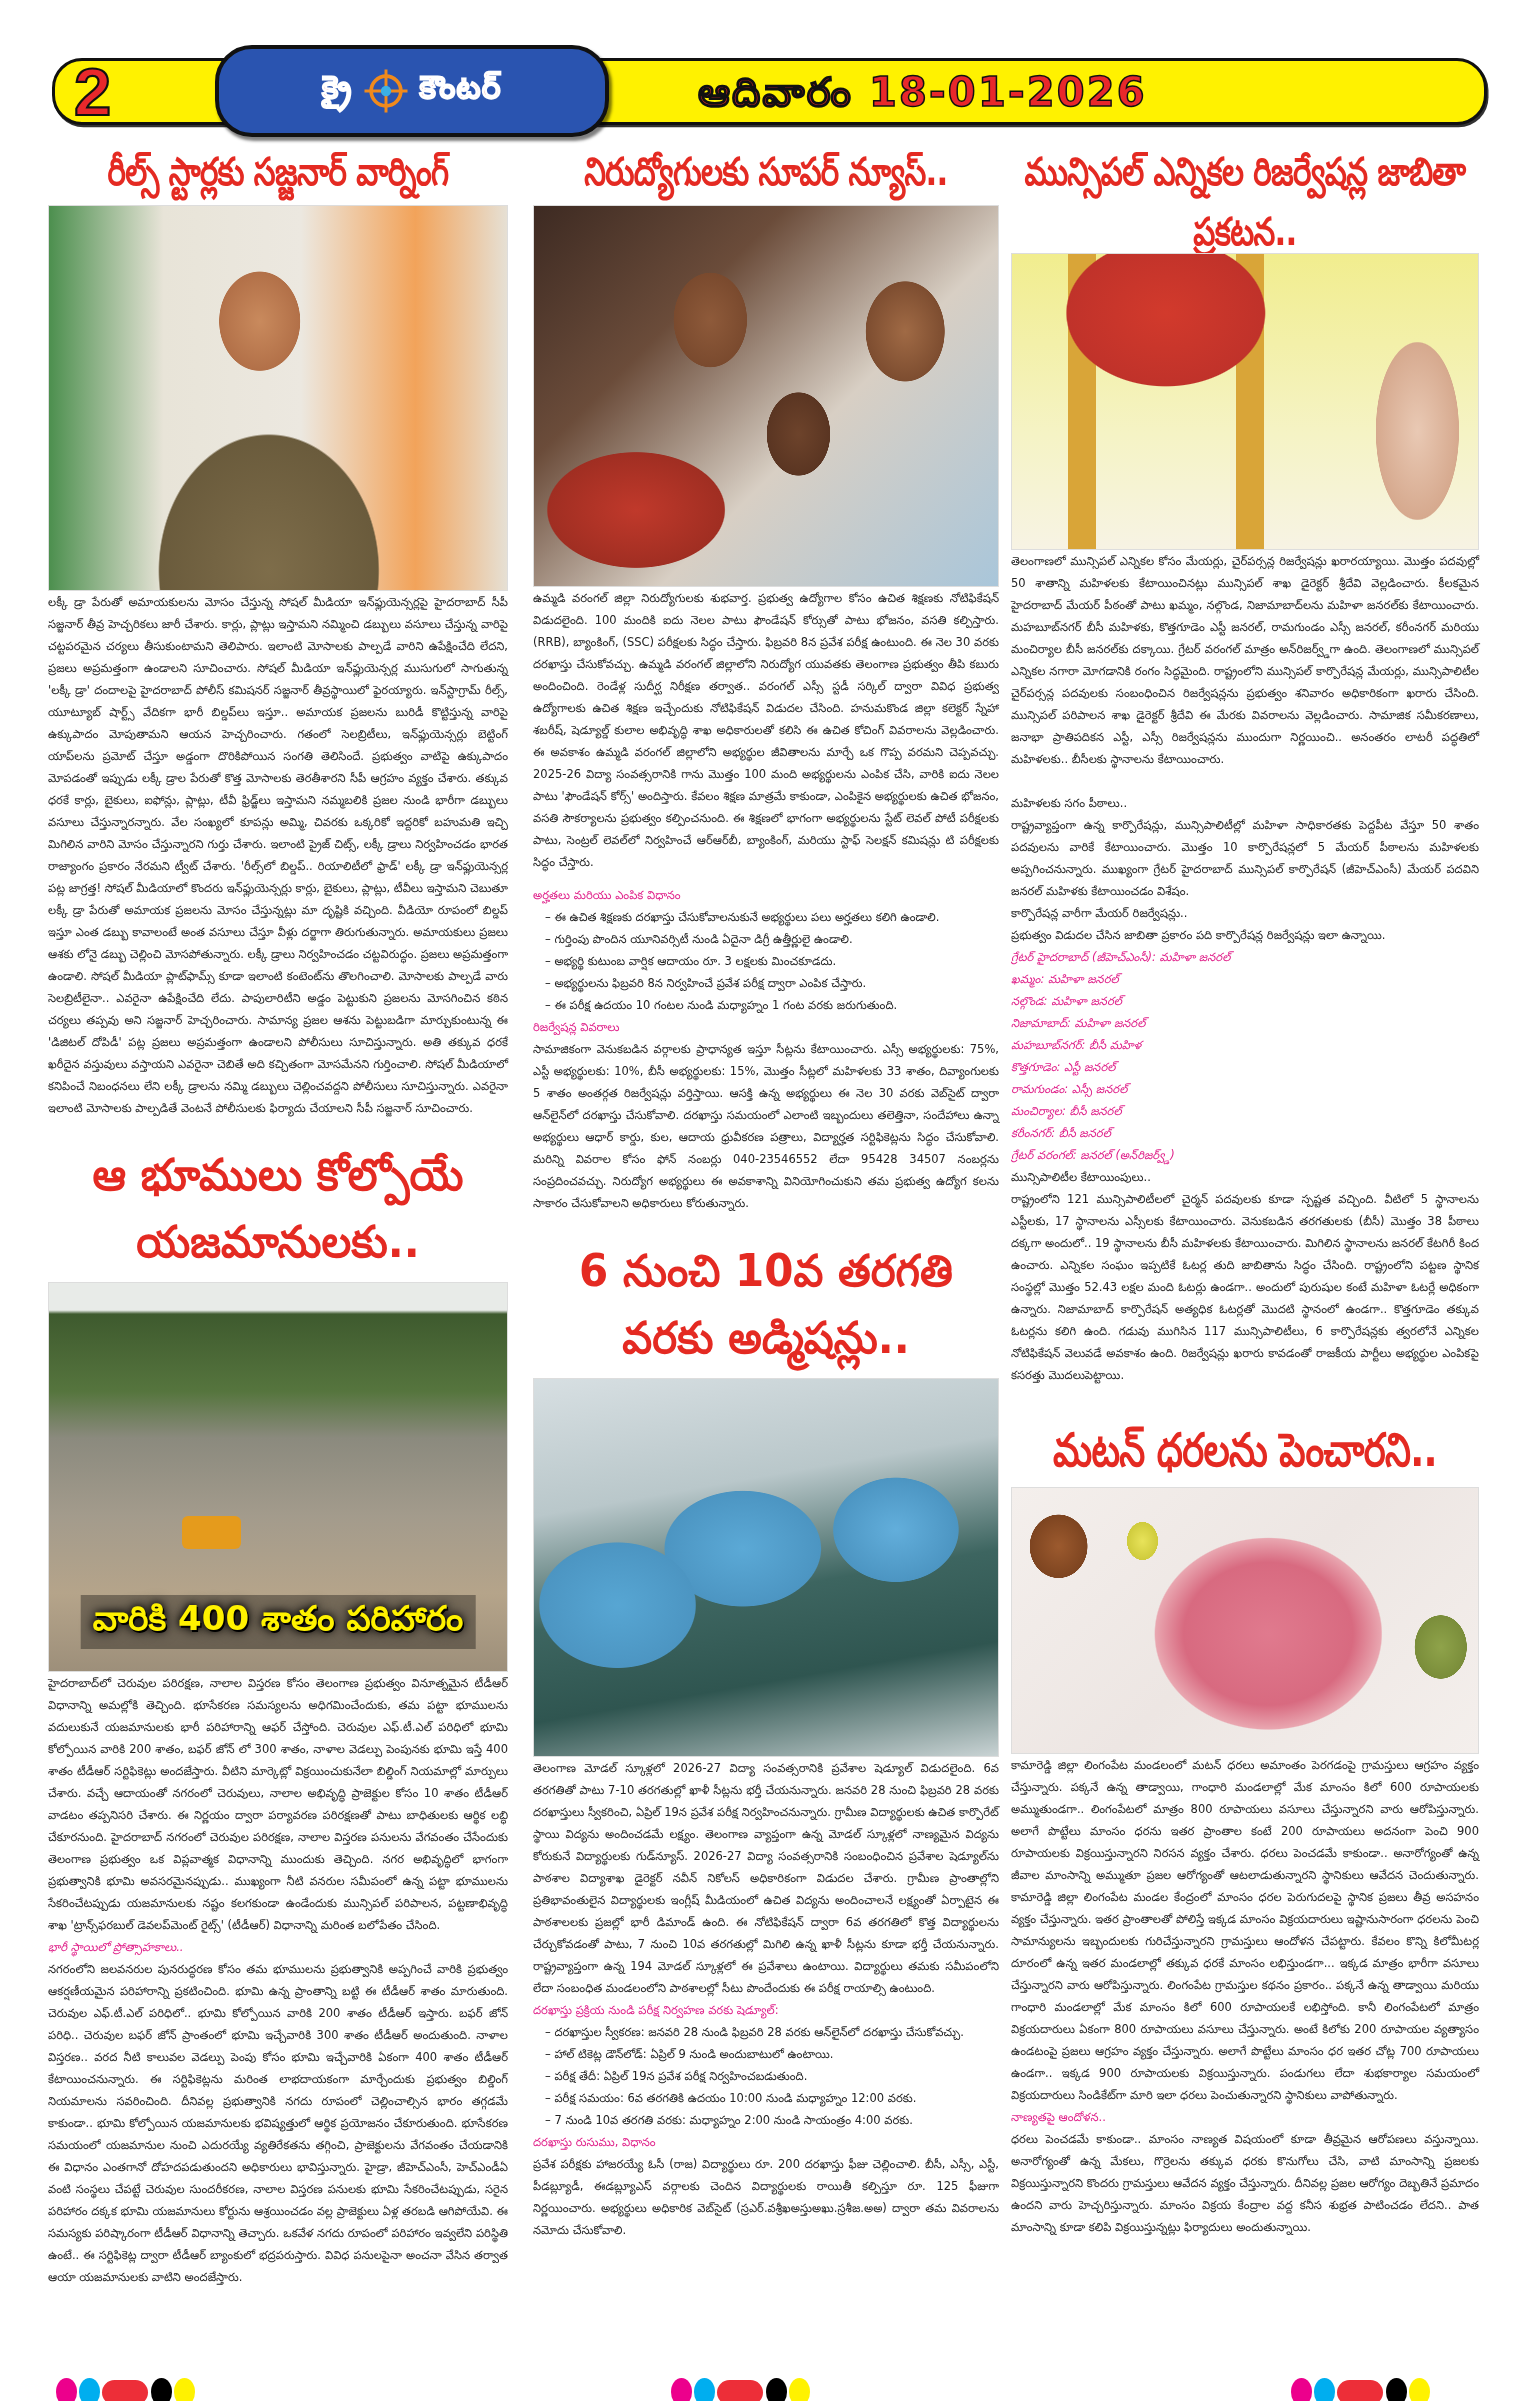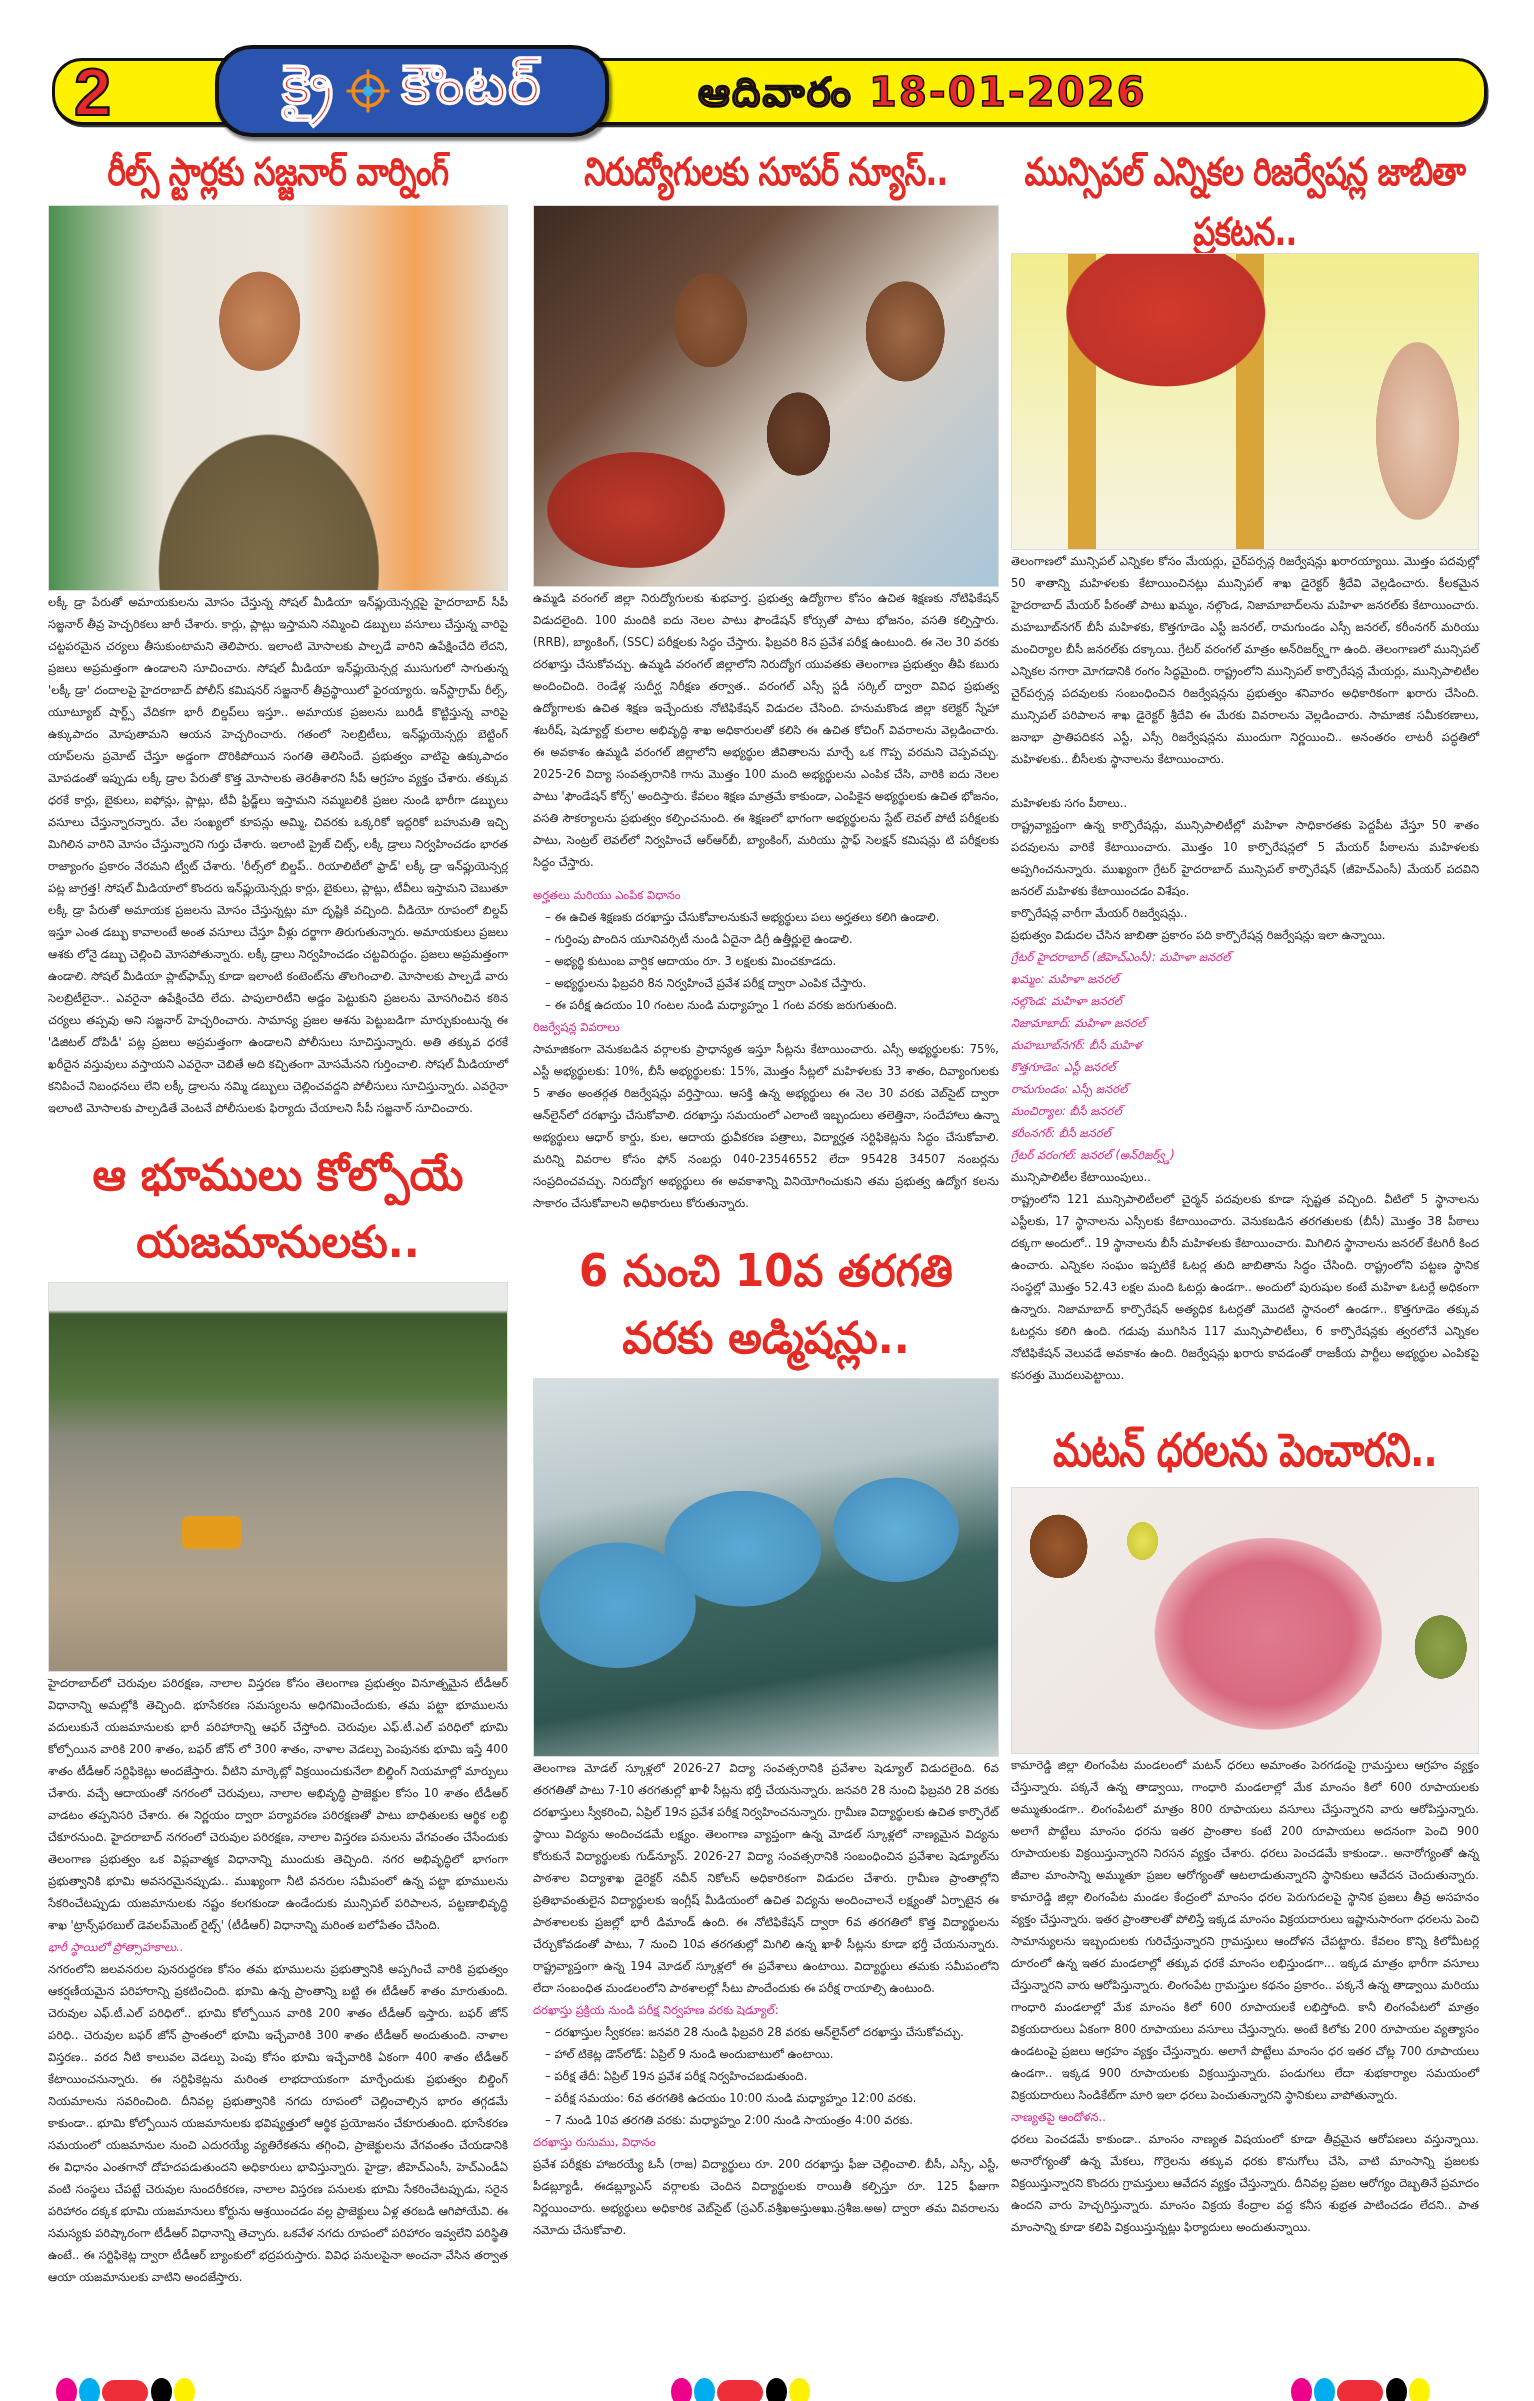--- a/index.html
+++ b/index.html
@@ -8,21 +8,21 @@
 
   
   .masthead { position: absolute; left: 52px; top: 58px; width: 1435px; height: 67px; }
   .mh-bar { position: absolute; left: 0; top: 0; width: 100%; height: 67px; background: #fff200;
             border: 3.7px solid #111; border-radius: 30px; box-shadow: 1.5px 2.2px 0 #333; }
   .mh-page { position: absolute; left: 22px; top: -3px; font-family: "Liberation Sans", sans-serif;
              font-weight: bold; font-size: 67px; color: #e8282b; -webkit-text-stroke: 2.2px #111; line-height: 74px; }
   .mh-logo { position: absolute; left: 163px; top: -13.4px; width: 394px; height: 92px; background: #2a54b0;
              border: 4.5px solid #111; border-radius: 37px; box-shadow: 2.2px 3.7px 3px rgba(0,0,0,.5);
              display: flex; align-items: center; justify-content: center; gap: 10.4px; }
-  .mh-logo-text { font-family: "DejaVu Sans", sans-serif; font-weight: bold; font-size: 54px; color: #e8282b;
+  .mh-logo-text { font-family: "DejaVu Sans", sans-serif; font-weight: bold; font-size: 31px; color: #e8282b;
                   -webkit-text-stroke: 1.5px #fff; letter-spacing: 1.5px; }
   .crosshair { width: 46px; height: 46px; position: relative; }
   .crosshair svg { width: 46px; height: 46px; }
   .mh-date { position: absolute; left: 646px; top: 4.5px; font-family: "DejaVu Sans", sans-serif; font-weight: bold;
              font-size: 40px; color: #e8282b; -webkit-text-stroke: 1.5px #111; letter-spacing: 2.2px; line-height: 59px; }
 
   
   .col { position: absolute; top: 141px; }
   .col1 { left: 48px; width: 460px; }
   .col2 { left: 533px; width: 466px; }
@@ -108,20 +108,21 @@
     <div class="article">
       <p>లక్కీ డ్రా పేరుతో అమాయకులను మోసం చేస్తున్న సోషల్ మీడియా ఇన్‌ఫ్లుయెన్సర్లపై హైదరాబాద్ సీపీ సజ్జనార్ తీవ్ర హెచ్చరికలు జారీ చేశారు. కార్లు, ప్లాట్లు ఇస్తామని నమ్మించి డబ్బులు వసూలు చేస్తున్న వారిపై చట్టపరమైన చర్యలు తీసుకుంటామని తెలిపారు. ఇలాంటి మోసాలకు పాల్పడే వారిని ఉపేక్షించేది లేదని, ప్రజలు అప్రమత్తంగా ఉండాలని సూచించారు. సోషల్ మీడియా ఇన్‌ఫ్లుయెన్సర్ల ముసుగులో సాగుతున్న 'లక్కీ డ్రా' దందాలపై హైదరాబాద్ పోలీస్ కమిషనర్ సజ్జనార్ తీవ్రస్థాయిలో ఫైరయ్యారు. ఇన్‌స్టాగ్రామ్ రీల్స్, యూట్యూబ్ షార్ట్స్ వేదికగా భారీ బిల్డప్‌లు ఇస్తూ.. అమాయక ప్రజలను బురిడీ కొట్టిస్తున్న వారిపై ఉక్కుపాదం మోపుతామని ఆయన హెచ్చరించారు. గతంలో సెలబ్రిటీలు, ఇన్‌ఫ్లుయెన్సర్లు బెట్టింగ్ యాప్‌లను ప్రమోట్ చేస్తూ అడ్డంగా దొరికిపోయిన సంగతి తెలిసిందే. ప్రభుత్వం వాటిపై ఉక్కుపాదం మోపడంతో ఇప్పుడు లక్కీ డ్రాల పేరుతో కొత్త మోసాలకు తెరతీశారని సీపీ ఆగ్రహం వ్యక్తం చేశారు. తక్కువ ధరకే కార్లు, బైకులు, ఐఫోన్లు, ప్లాట్లు, టీవీ ఫ్రిడ్జ్‌లు ఇస్తామని నమ్మబలికి ప్రజల నుండి భారీగా డబ్బులు వసూలు చేస్తున్నారన్నారు. వేల సంఖ్యలో కూపన్లు అమ్మి, చివరకు ఒక్కరికో ఇద్దరికో బహుమతి ఇచ్చి మిగిలిన వారిని మోసం చేస్తున్నారని గుర్తు చేశారు. ఇలాంటి ప్రైజ్ చిట్స్, లక్కీ డ్రాలు నిర్వహించడం భారత రాజ్యాంగం ప్రకారం నేరమని ట్వీట్ చేశారు. 'రీల్స్‌లో బిల్డప్.. రియాలిటీలో ఫ్రాడ్' లక్కీ డ్రా ఇన్‌ఫ్లుయెన్సర్ల పట్ల జాగ్రత్త! సోషల్ మీడియాలో కొందరు ఇన్‌ఫ్లుయెన్సర్లు కార్లు, బైకులు, ప్లాట్లు, టీవీలు ఇస్తామని చెబుతూ లక్కీ డ్రా పేరుతో అమాయక ప్రజలను మోసం చేస్తున్నట్లు మా దృష్టికి వచ్చింది. వీడియో రూపంలో బిల్డప్ ఇస్తూ ఎంత డబ్బు కావాలంటే అంత వసూలు చేస్తూ వీళ్లు దర్జాగా తిరుగుతున్నారు. అమాయకులు ప్రజలు ఆశకు లోనై డబ్బు చెల్లించి మోసపోతున్నారు. లక్కీ డ్రాలు నిర్వహించడం చట్టవిరుద్ధం. ప్రజలు అప్రమత్తంగా ఉండాలి. సోషల్ మీడియా ప్లాట్‌ఫామ్స్ కూడా ఇలాంటి కంటెంట్‌ను తొలగించాలి. మోసాలకు పాల్పడే వారు సెలబ్రిటీలైనా.. ఎవరైనా ఉపేక్షించేది లేదు. పాపులారిటీని అడ్డం పెట్టుకుని ప్రజలను మోసగించిన కఠిన చర్యలు తప్పవు అని సజ్జనార్ హెచ్చరించారు. సామాన్య ప్రజల ఆశను పెట్టుబడిగా మార్చుకుంటున్న ఈ 'డిజిటల్ దోపిడీ' పట్ల ప్రజలు అప్రమత్తంగా ఉండాలని పోలీసులు సూచిస్తున్నారు. అతి తక్కువ ధరకే ఖరీదైన వస్తువులు వస్తాయని ఎవరైనా చెబితే అది కచ్చితంగా మోసమేనని గుర్తించాలి. సోషల్ మీడియాలో కనిపించే నిబంధనలు లేని లక్కీ డ్రాలను నమ్మి డబ్బులు చెల్లించవద్దని పోలీసులు సూచిస్తున్నారు. ఎవరైనా ఇలాంటి మోసాలకు పాల్పడితే వెంటనే పోలీసులకు ఫిర్యాదు చేయాలని సీపీ సజ్జనార్ సూచించారు.</p>
     </div>
   </article>
 
   <article style="margin-top:23px;">
     <h2 class="headline big">ఆ భూములు కోల్పోయే యజమానులకు..</h2>
     <div style="height:12px"></div>
     <div class="photo ph-land">
       <div class="roller"></div>
+      <div class="land-caption">వారికి 400 శాతం పరిహారం</div>
     </div>
     <div class="article">
       <p>హైదరాబాద్‌లో చెరువుల పరిరక్షణ, నాలాల విస్తరణ కోసం తెలంగాణ ప్రభుత్వం వినూత్నమైన టీడీఆర్ విధానాన్ని అమల్లోకి తెచ్చింది. భూసేకరణ సమస్యలను అధిగమించేందుకు, తమ పట్టా భూములను వదులుకునే యజమానులకు భారీ పరిహారాన్ని ఆఫర్ చేస్తోంది. చెరువుల ఎఫ్.టీ.ఎల్ పరిధిలో భూమి కోల్పోయిన వారికి 200 శాతం, బఫర్ జోన్ లో 300 శాతం, నాళాల వెడల్పు పెంపునకు భూమి ఇస్తే 400 శాతం టీడీఆర్ సర్టిఫికెట్లు అందజేస్తారు. వీటిని మార్కెట్లో విక్రయించుకునేలా బిల్డింగ్ నియమాల్లో మార్పులు చేశారు. వచ్చే ఆదాయంతో నగరంలో చెరువులు, నాలాల అభివృద్ధి ప్రాజెక్టుల కోసం 10 శాతం టీడీఆర్ వాడటం తప్పనిసరి చేశారు. ఈ నిర్ణయం ద్వారా పర్యావరణ పరిరక్షణతో పాటు బాధితులకు ఆర్థిక లబ్ధి చేకూరనుంది. హైదరాబాద్ నగరంలో చెరువుల పరిరక్షణ, నాలాల విస్తరణ పనులను వేగవంతం చేసేందుకు తెలంగాణ ప్రభుత్వం ఒక విప్లవాత్మక విధానాన్ని ముందుకు తెచ్చింది. నగర అభివృద్ధిలో భాగంగా ప్రభుత్వానికి భూమి అవసరమైనప్పుడు.. ముఖ్యంగా నీటి వనరుల సమీపంలో ఉన్న పట్టా భూములను సేకరించేటప్పుడు యజమానులకు నష్టం కలగకుండా ఉండేందుకు మున్సిపల్ పరిపాలన, పట్టణాభివృద్ధి శాఖ 'ట్రాన్స్‌ఫరబుల్ డెవలప్‌మెంట్ రైట్స్' (టీడీఆర్) విధానాన్ని మరింత బలోపేతం చేసింది.</p>
       <p class="pink">భారీ స్థాయిలో ప్రోత్సాహకాలు..</p>
       <p>నగరంలోని జలవనరుల పునరుద్ధరణ కోసం తమ భూములను ప్రభుత్వానికి అప్పగించే వారికి ప్రభుత్వం ఆకర్షణీయమైన పరిహారాన్ని ప్రకటించింది. భూమి ఉన్న ప్రాంతాన్ని బట్టి ఈ టీడీఆర్ శాతం మారుతుంది. చెరువుల ఎఫ్.టీ.ఎల్ పరిధిలో.. భూమి కోల్పోయిన వారికి 200 శాతం టీడీఆర్ ఇస్తారు. బఫర్ జోన్ పరిధి.. చెరువుల బఫర్ జోన్ ప్రాంతంలో భూమి ఇచ్చేవారికి 300 శాతం టీడీఆర్ అందుతుంది. నాళాల విస్తరణ.. వరద నీటి కాలువల వెడల్పు పెంపు కోసం భూమి ఇచ్చేవారికి ఏకంగా 400 శాతం టీడీఆర్ కేటాయించనున్నారు. ఈ సర్టిఫికెట్లను మరింత లాభదాయకంగా మార్చేందుకు ప్రభుత్వం బిల్డింగ్ నియమాలను సవరించింది. దీనివల్ల ప్రభుత్వానికి నగదు రూపంలో చెల్లించాల్సిన భారం తగ్గడమే కాకుండా.. భూమి కోల్పోయిన యజమానులకు భవిష్యత్తులో ఆర్థిక ప్రయోజనం చేకూరుతుంది. భూసేకరణ సమయంలో యజమానుల నుంచి ఎదురయ్యే వ్యతిరేకతను తగ్గించి, ప్రాజెక్టులను వేగవంతం చేయడానికి ఈ విధానం ఎంతగానో దోహదపడుతుందని అధికారులు భావిస్తున్నారు. హైడ్రా, జీహెచ్ఎంసీ, హెచ్ఎండీఏ వంటి సంస్థలు చేపట్టే చెరువుల సుందరీకరణ, నాలాల విస్తరణ పనులకు భూమి సేకరించేటప్పుడు, సరైన పరిహారం దక్కక భూమి యజమానులు కోర్టును ఆశ్రయించడం వల్ల ప్రాజెక్టులు ఏళ్ల తరబడి ఆగిపోయేవి. ఈ సమస్యకు పరిష్కారంగా టీడీఆర్ విధానాన్ని తెచ్చారు. ఒకవేళ నగదు రూపంలో పరిహారం ఇవ్వలేని పరిస్థితి ఉంటే.. ఈ సర్టిఫికెట్ల ద్వారా టీడీఆర్ బ్యాంకులో భద్రపరుస్తారు. వివిధ పనులపైనా అంచనా వేసిన తర్వాత ఆయా యజమానులకు వాటిని అందజేస్తారు.</p>
     </div>
   </article>
 </section>
 
 <section class="col col2">

